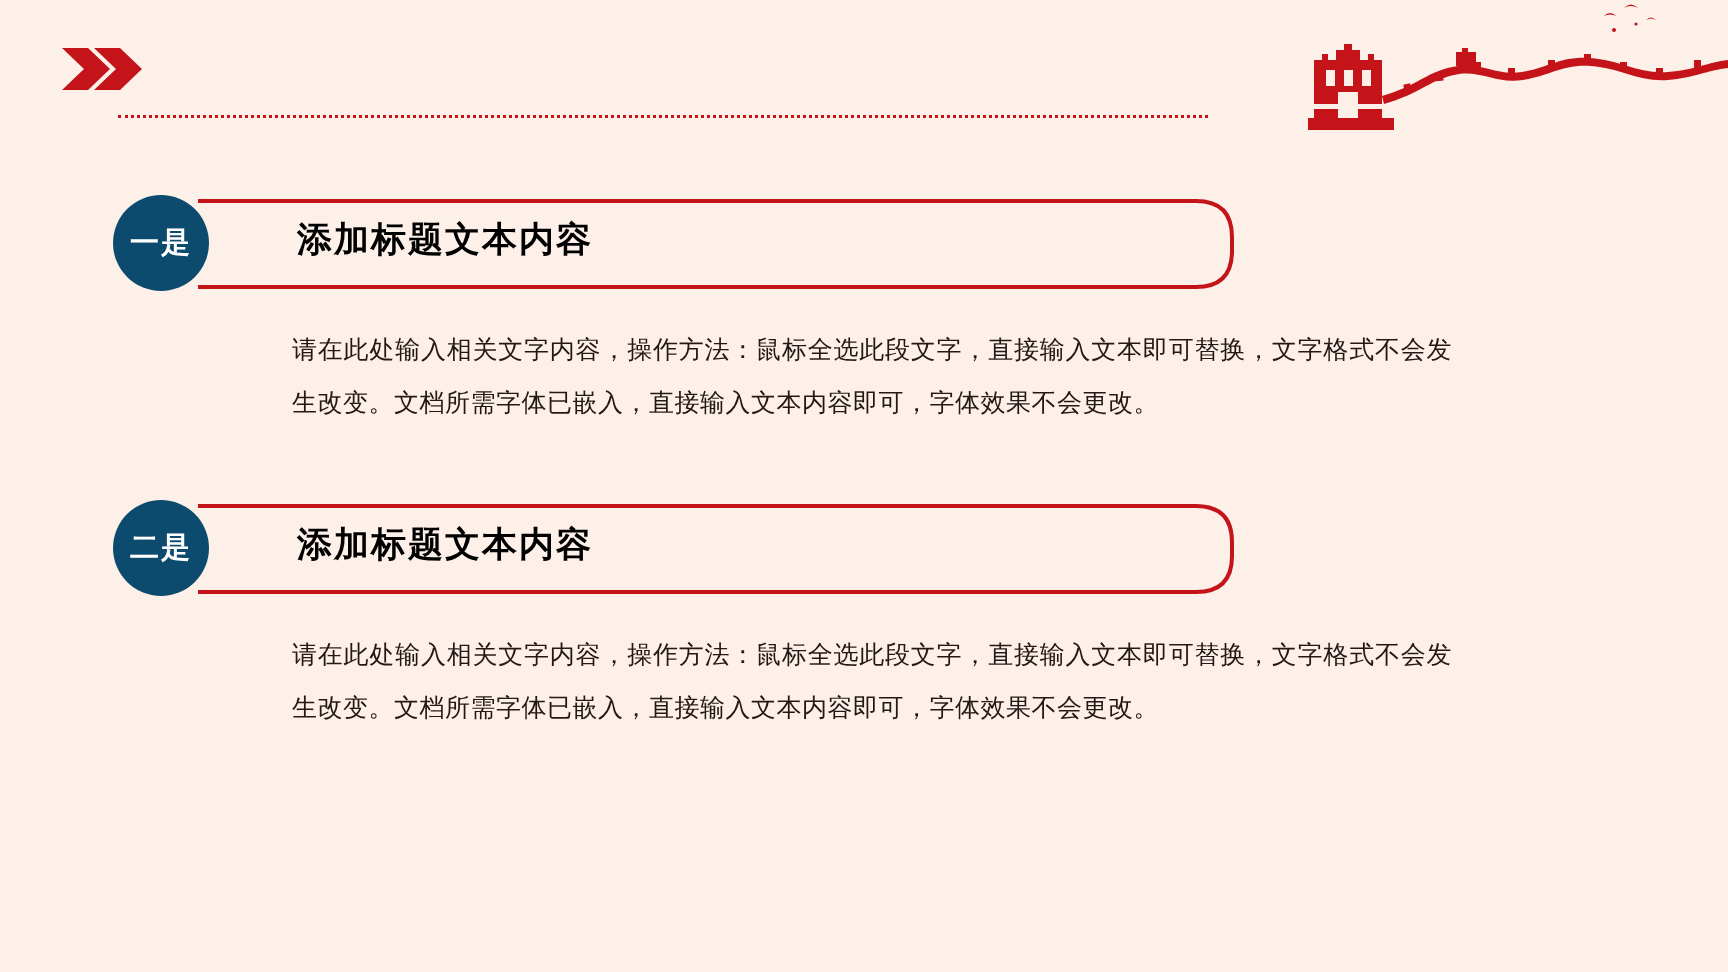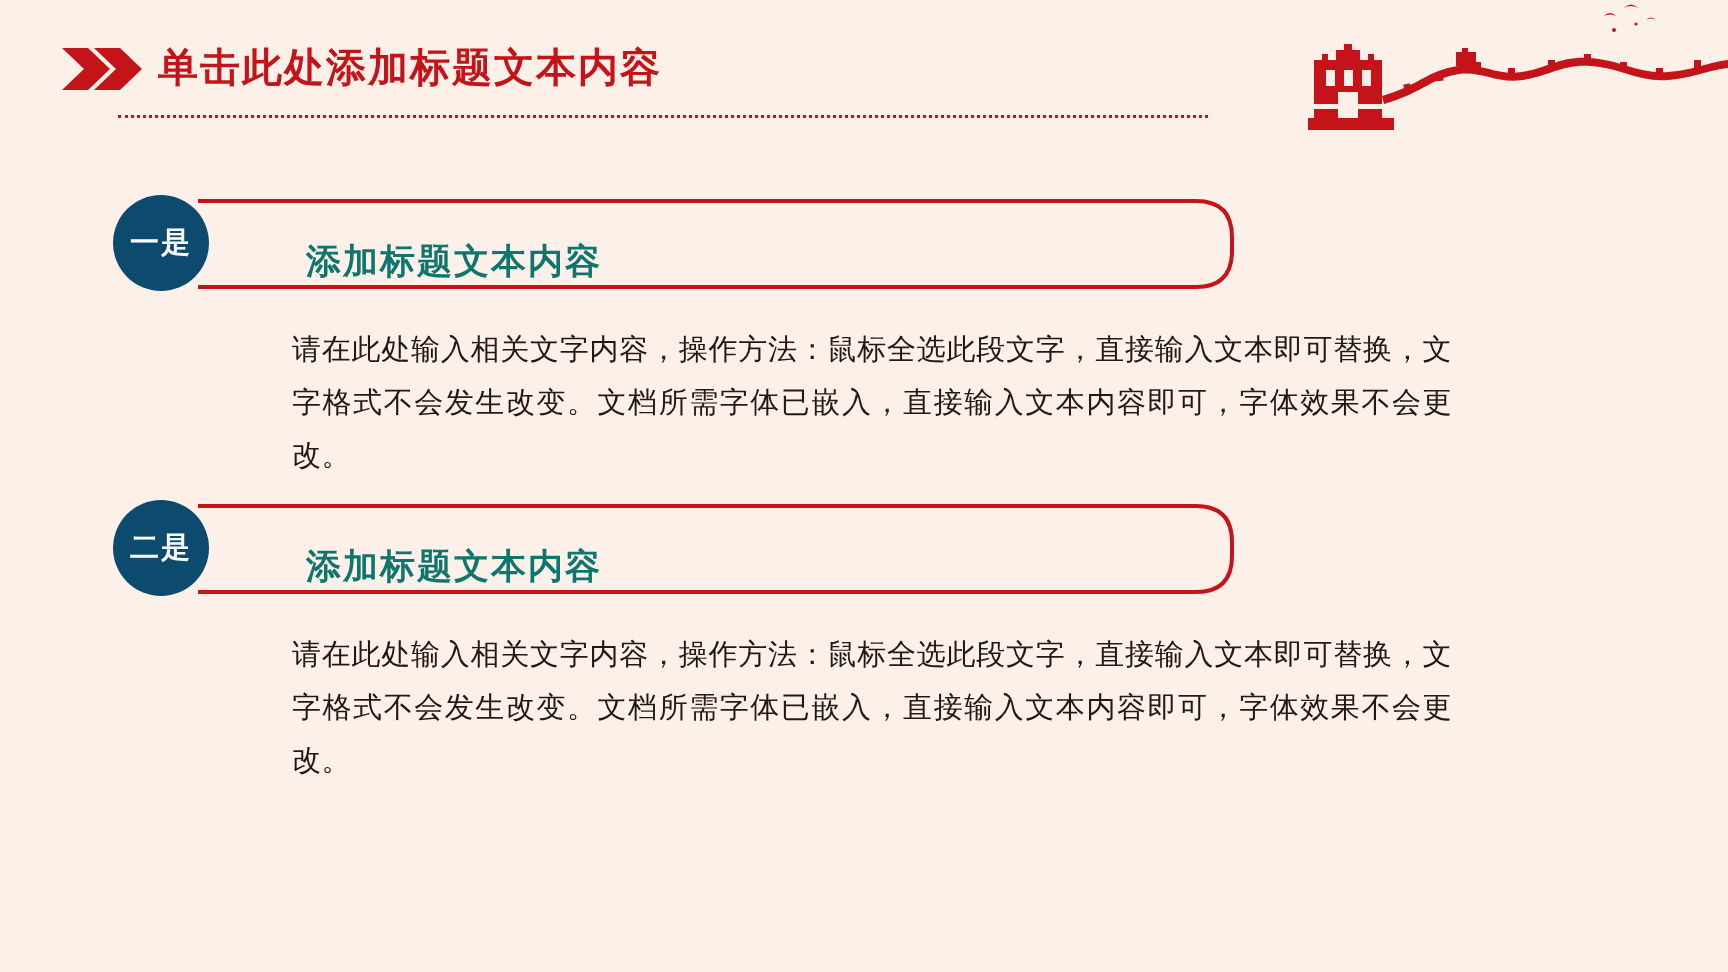--- a/index.html
+++ b/index.html
@@ -86,56 +86,54 @@
 
   .title-frame {
     position: absolute;
     left: 196px;
     top: 4px;
     width: 1038px;
     height: 90px;
   }
   .frame-title {
     position: absolute;
-    left: 306px;
+    left: 297px;
     top: 20px;
     font-size: 35px;
     font-weight: bold;
-    color: #0f766e;
+    color: #000000;
     letter-spacing: 2px;
     line-height: 50px;
     white-space: nowrap;
-    margin-top: 22px;
   }
 
   .body-text {
     position: absolute;
     left: 292px;
     top: 128px;
     width: 1160px;
-    font-size: 29px;
+    font-size: 25px;
     color: #231815;
     line-height: 53px;
     text-align: justify;
     letter-spacing: 0.5px;
   }
 </style>
 </head>
 <body>
 
 <div class="header">
 
   <div class="chevrons">
     <svg width="80" height="42" viewBox="0 0 80 42">
       <polygon points="0,0 26,0 48,21 26,42 0,42 22,21" fill="#c41319"></polygon>
       <polygon points="32,0 58,0 80,21 58,42 32,42 54,21" fill="#c41319"></polygon>
     </svg>
   </div>
 
-  <div class="header-title">单击此处添加标题文本内容</div>
 
   <div class="header-rule"></div>
 
   <div class="great-wall">
     <svg width="420" height="135" viewBox="0 0 420 135">
       <g fill="#c41319">
 
         <path d="M6 118 L6 60 L14 60 L14 54 L20 54 L20 60 L28 60 L28 50 L36 50 L36 44 L44 44 L44 50 L52 50 L52 60 L60 60 L60 54 L66 54 L66 60 L74 60 L74 118 Z"></path>
         <rect x="0" y="118" width="86" height="12"></rect>
         <rect x="0" y="104" width="86" height="5" fill="#fdf0e9"></rect>

